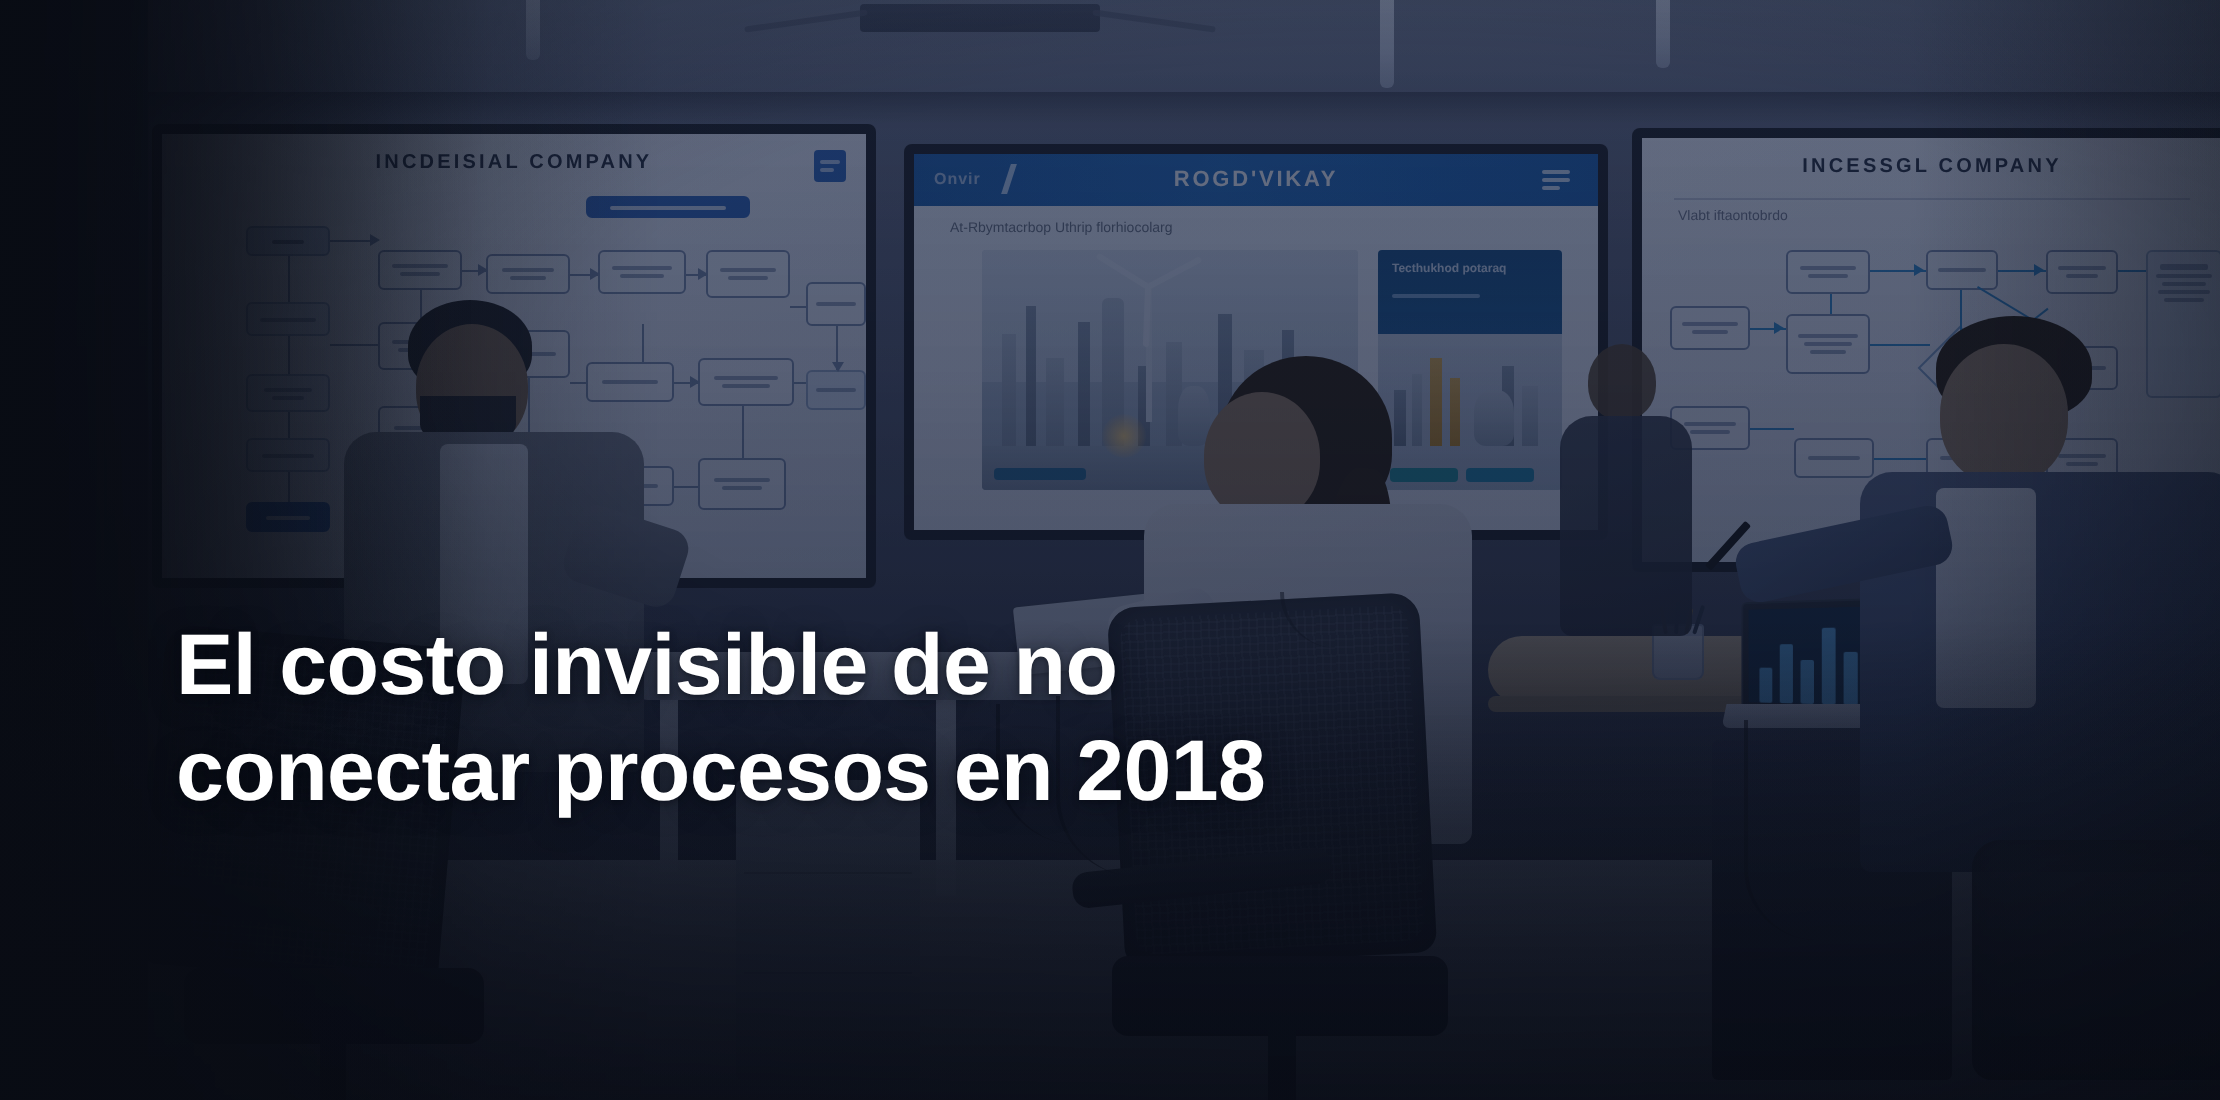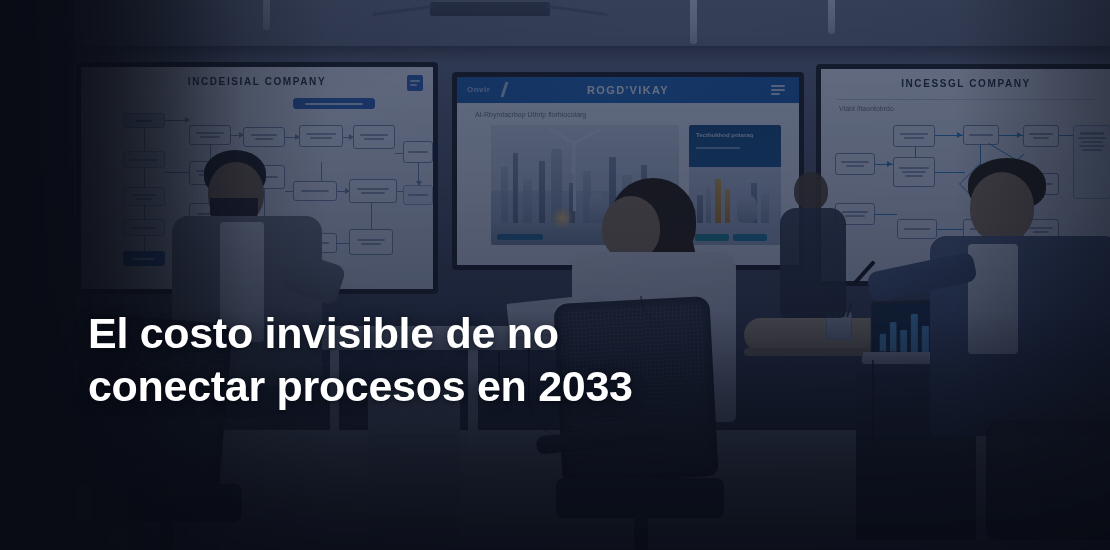--- a/index.html
+++ b/index.html
@@ -706,15 +706,15 @@
     <div class="cable" style="left:640px;top:296px;width:46px;height:28px;opacity:.55"></div>
   </div>
 
   <div class="tint"></div>
   <div class="tint2"></div>
   <div class="vignette"></div>
   <div class="bottomfade"></div>
   <div class="leftfade"></div>
 
   <h1 class="headline">El costo invisible de no
-conectar procesos en 2033</h1>
+conectar procesos en 2018</h1>
 
 </div>
 
 </body></html>

